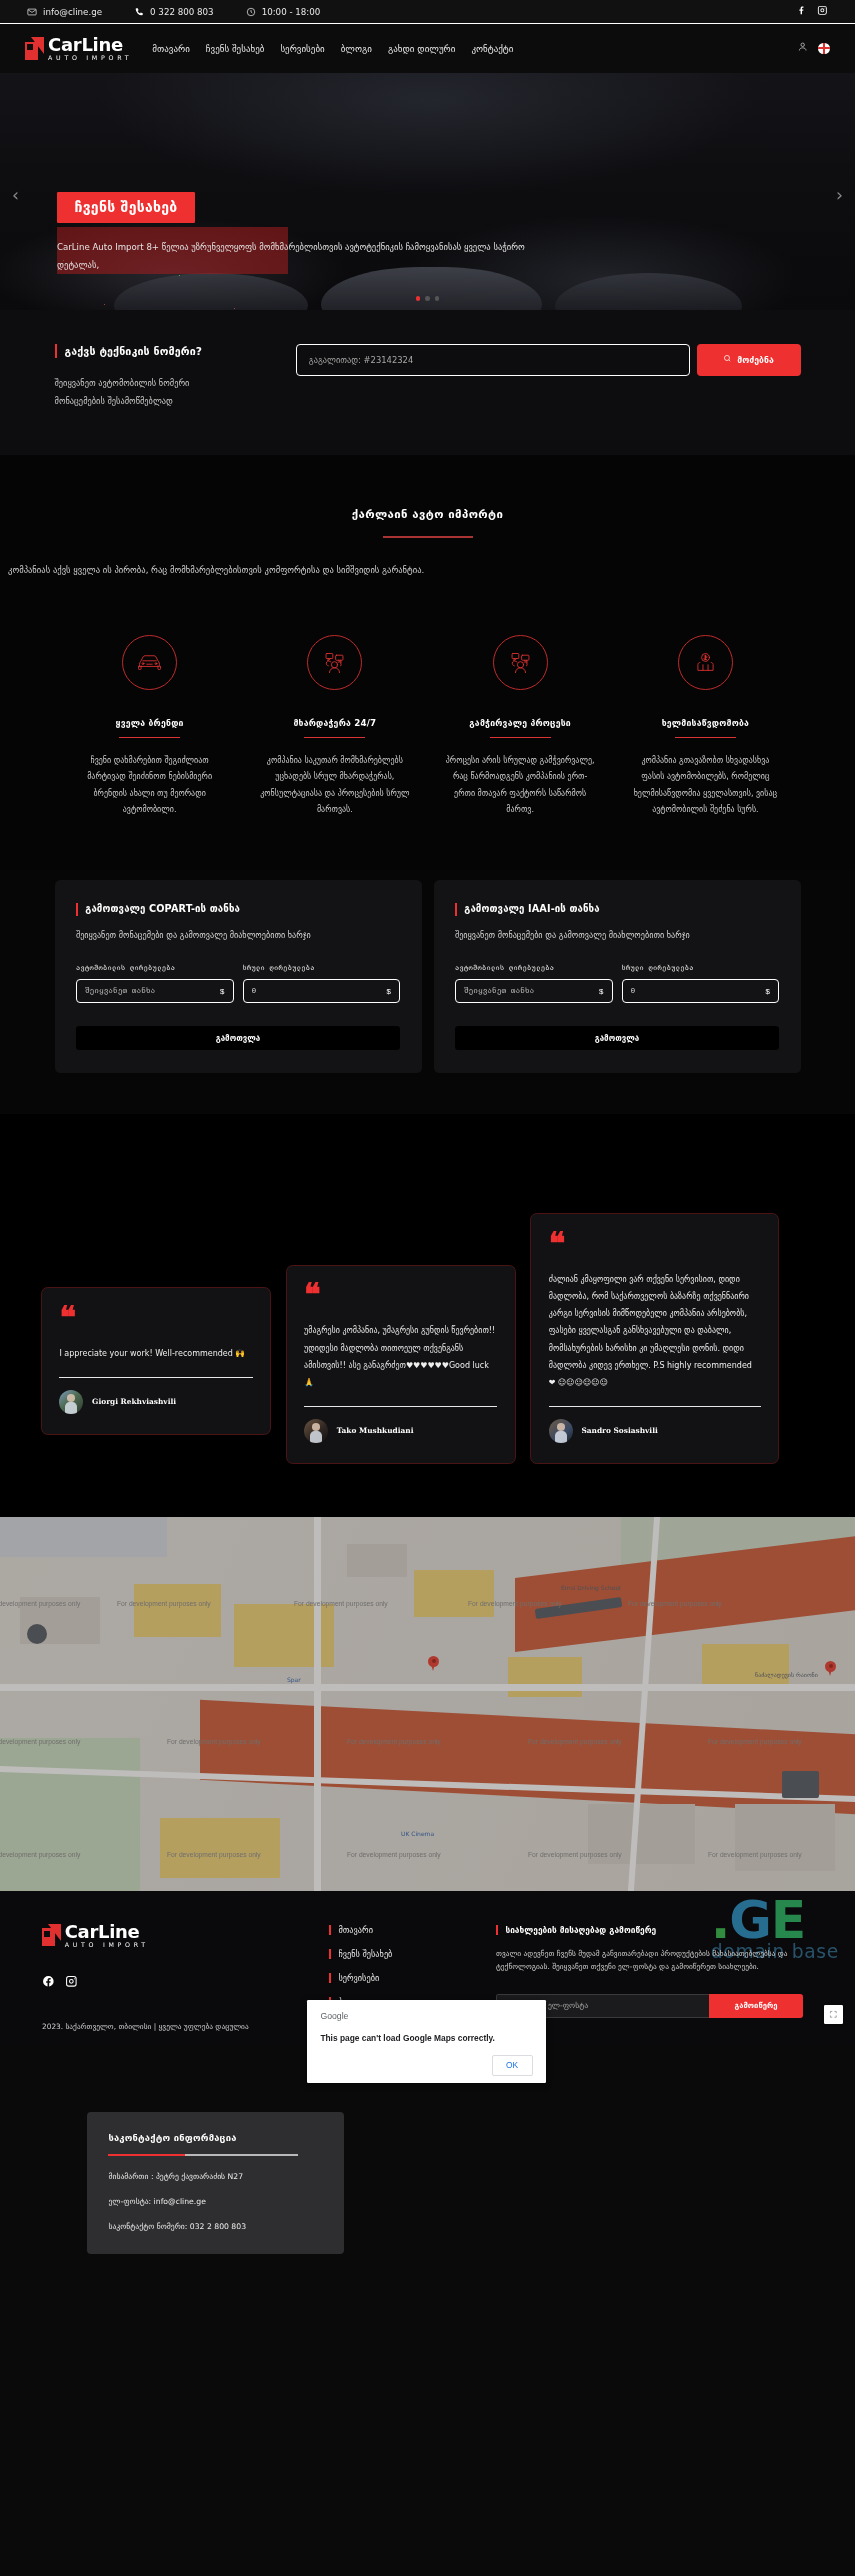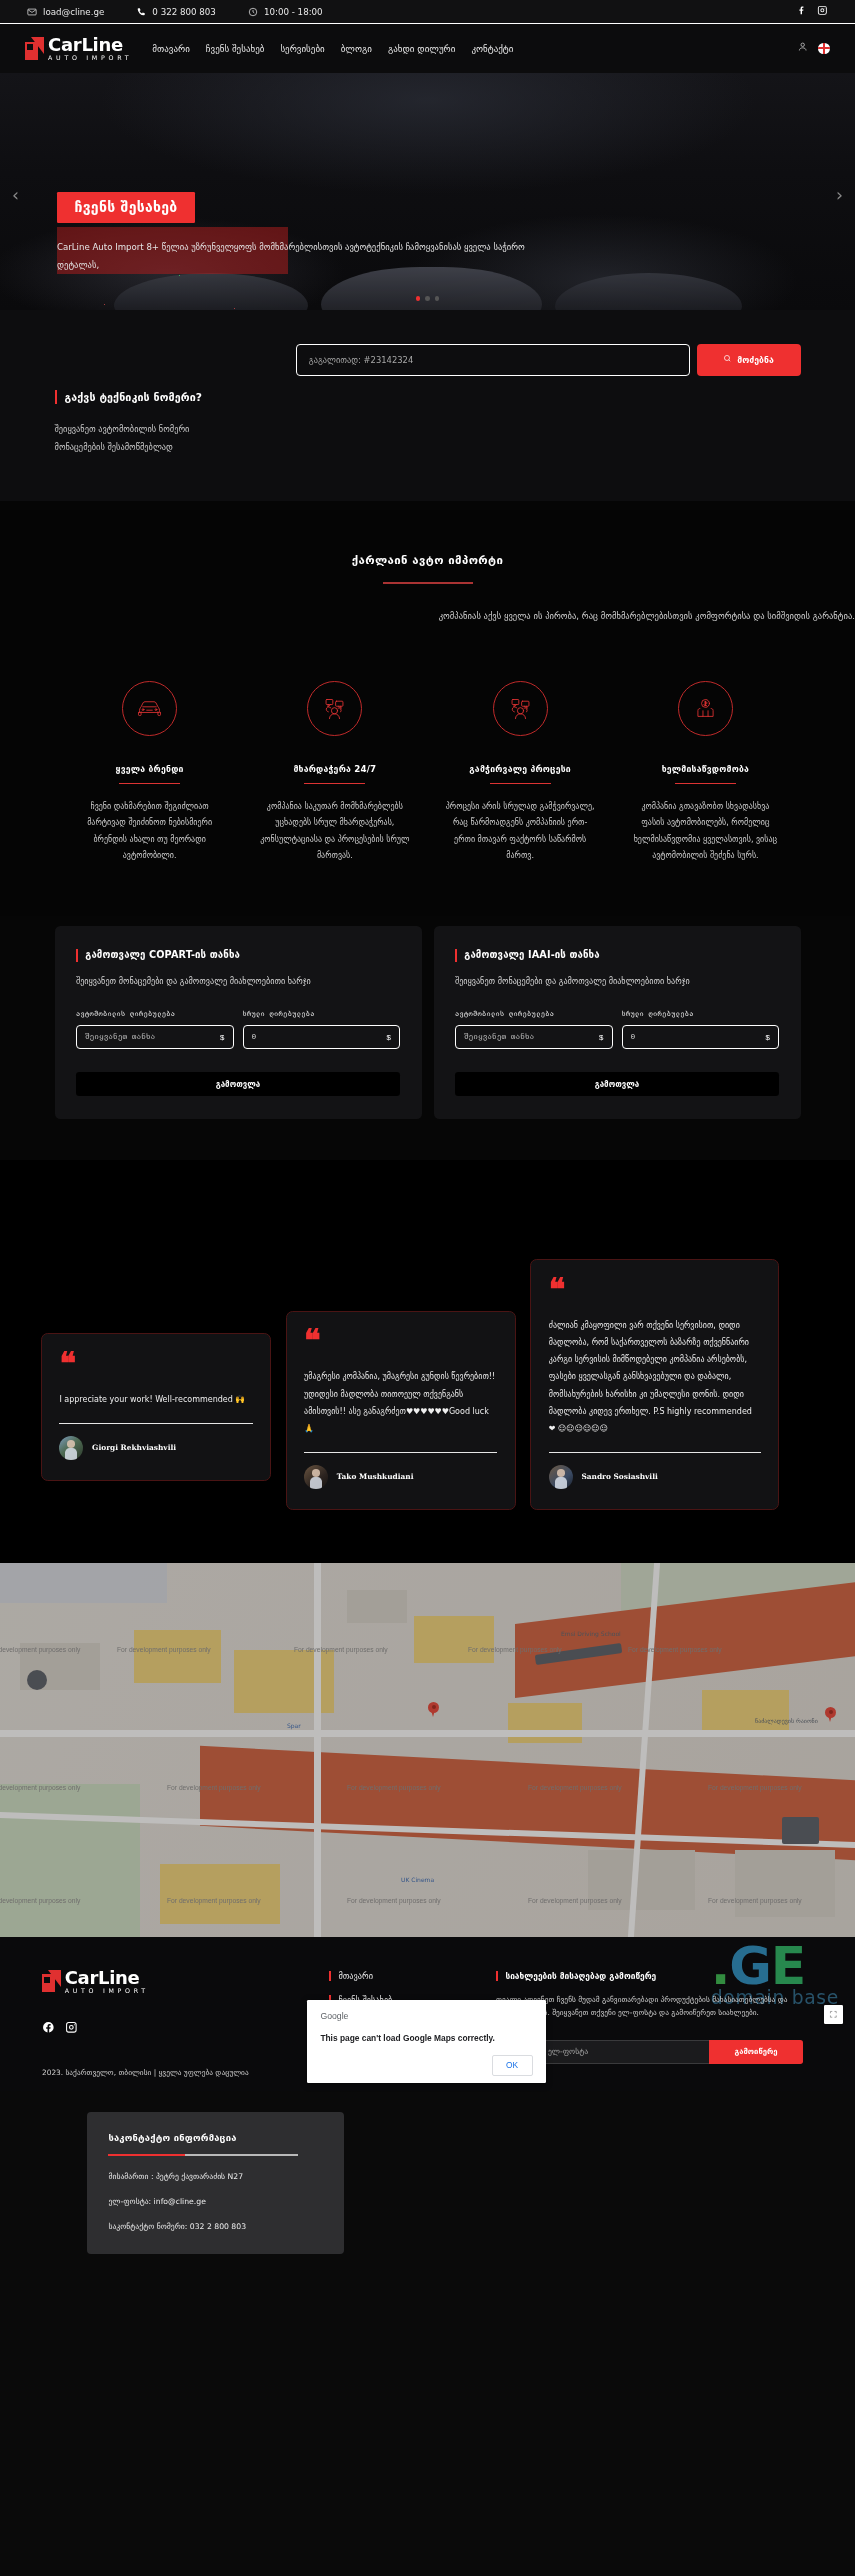--- a/index.html
+++ b/index.html
@@ -73,42 +73,42 @@
   .hero-arrow.l { left:12px; }
   .hero-arrow.r { right:12px; }
   .hero-dots { position:absolute; left:0; right:0; bottom:9.4px; display:flex; justify-content:center; gap:4.7px; }
   .hero-dots i { width:4.7px; height:4.7px; border-radius:50%; background:#555; display:block; }
   .hero-dots i.on { background:#ef3030; }
 
   
   .track { background:#0d0d0f; padding:31px 0 44px; }
   .track-wrap { width:802px; margin:0 auto; display:flex; align-items:flex-start; padding:0 28px; }
   .track-left { width:281px; padding-top:2.7px; }
-  .track-h { display:flex; align-items:center; gap:8px;margin-top:46px; }
+  .track-h { display:flex; align-items:center; gap:8px; }
   .track-h .bar { width:2px; height:14.7px; background:#ef3030; display:block; }
   .track-h span { font-size:10.7px; font-weight:700; letter-spacing:0.1px; }
   .track-p { margin-top:16px; font-size:8.4px; line-height:2.15; color:#cfcfcf; max-width:174px; }
   .track-form { margin-left:5.3px; display:flex; align-items:stretch; gap:6.7px; padding-top:2.7px; }
   .track-input {
     width:394px; height:32px; background:#0d0d0f; border:0.7px solid #fff; border-radius:4px;
     color:#b9b9b9; font-size:8.4px; padding:0 12px; font-family:inherit; outline:none;
   }
   .track-input::placeholder { color:#a8a8a8; }
   .track-btn {
     width:104px; height:32px; background:#ef3030; border:none; border-radius:4px;
     color:#fff; font-size:8.7px; font-weight:600; display:flex; align-items:center;
     justify-content:center; gap:5.3px; cursor:pointer; font-family:inherit;
   }
   .track-btn svg { width:8.7px; height:8.7px; stroke:#fff; fill:none; stroke-width:2; }
 
   
   .sec-head { text-align:center; }
   .sec-head h2 { font-size:11.4px; font-weight:700; letter-spacing:0.4px; }
   .sec-rule { width:90px; height:2px; background:#a33; margin:15.4px auto 0; }
-  .sec-sub { margin-top:24px; font-size:8.6px; line-height:2.05; color:#d6d6d6; text-align:right; }
+  .sec-sub { margin-top:24px; font-size:8.6px; line-height:2.05; color:#d6d6d6; text-align:left;margin-left:8px; }
 
   
   .features { background:#050505; padding:52px 0 52px; }
   .feat-grid { display:flex; width:789px; margin:55px auto 0; padding:0 24px; gap:0; }
   .feat { width:25%; padding:0 16px; text-align:center; }
   .feat-circle {
     width:55px; height:55px; border-radius:50%; border:0.7px solid #c02a2a;
     margin:0 auto; display:flex; align-items:center; justify-content:center;
   }
   .feat-circle svg { width:27px; height:27px; stroke:#e63434; fill:none; stroke-width:1.5;
@@ -250,21 +250,21 @@
 <div class="page">
 
   <div class="topbar">
     <div class="tb-item">
       <span class="tb-ico">
         <svg viewBox="0 0 24 24">
             <rect x="2" y="5" width="20" height="14" rx="2"></rect>
             <path d="M3 7l9 6 9-6"></path>
           </svg>
       </span>
-      <span>load@cline.ge</span>
+      <span>info@cline.ge</span>
     </div>
     <div class="tb-item">
       <span class="tb-ico">
         <svg viewBox="0 0 24 24">
             <path d="M6 3h3l2 5-2.5 1.5a12 12 0 006 6L16 13l5 2v3a2 2 0 01-2 2A16 16 0 014 5a2 2 0 012-2z" fill="#fff" stroke="none"></path>
           </svg>
       </span>
       <span>0 322 800 803</span>
     </div>
     <div class="tb-item">

